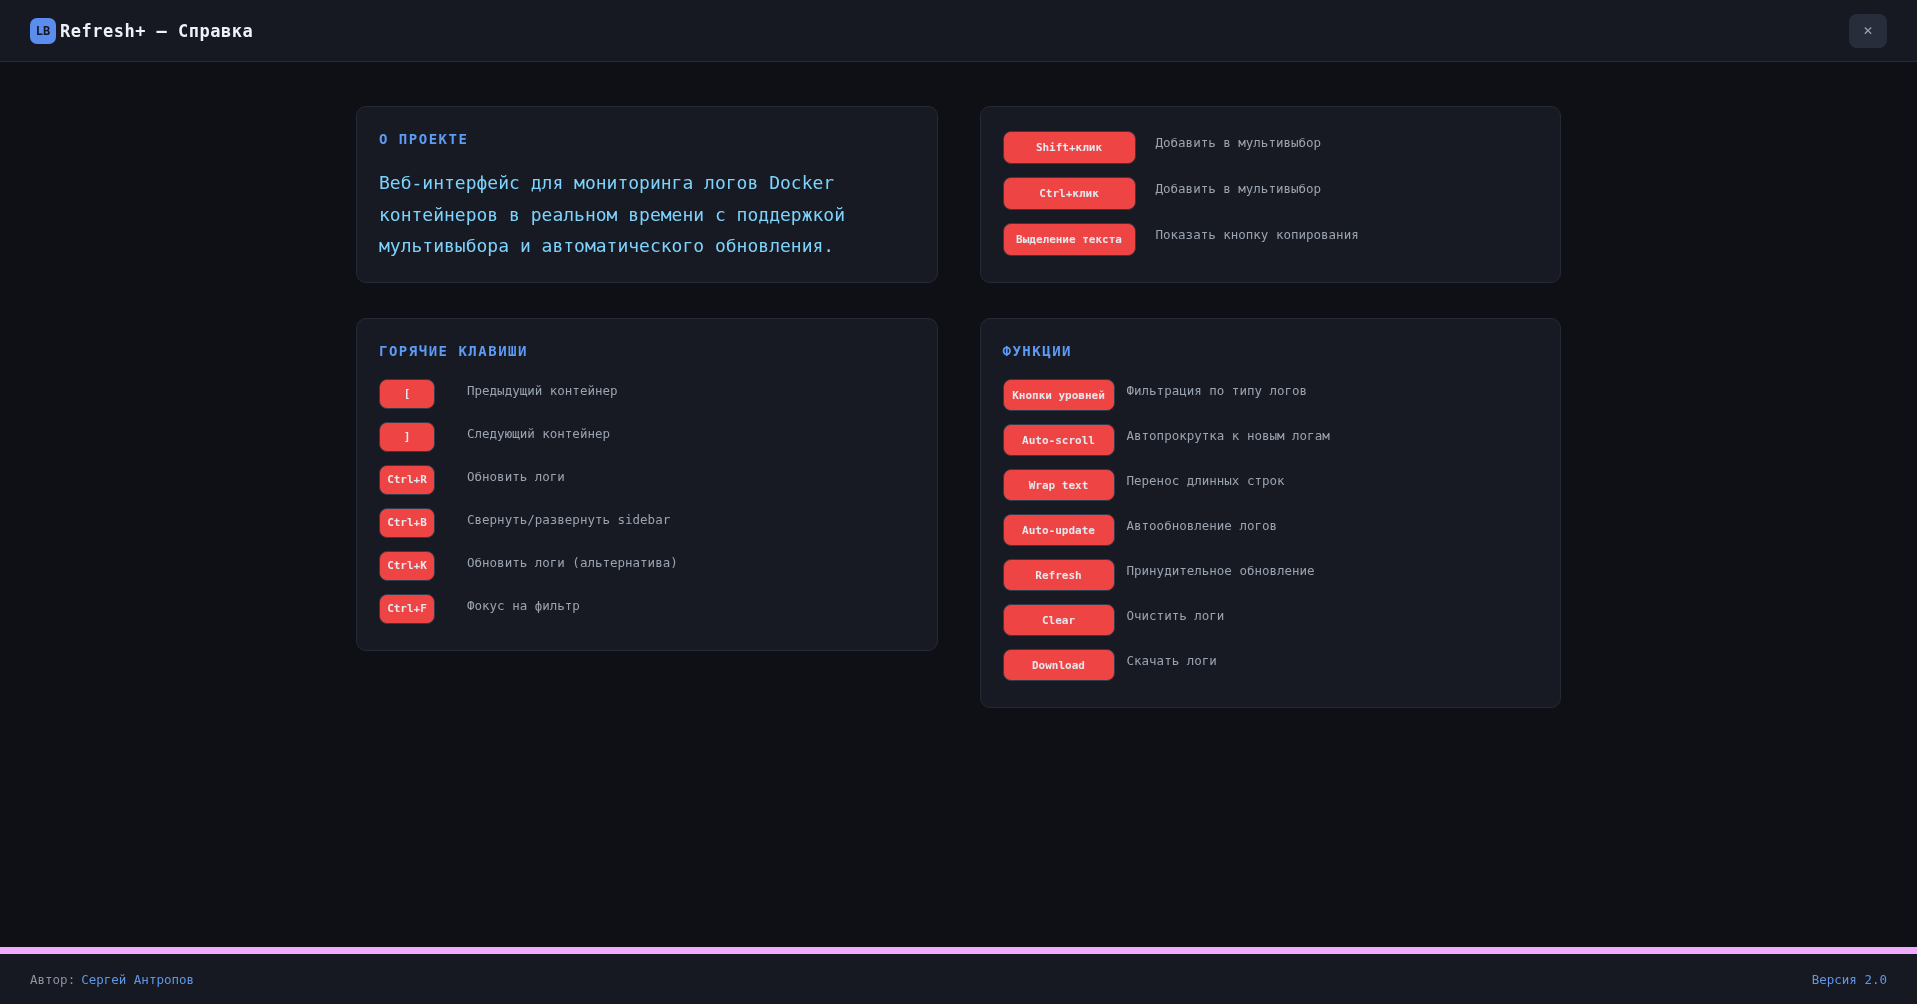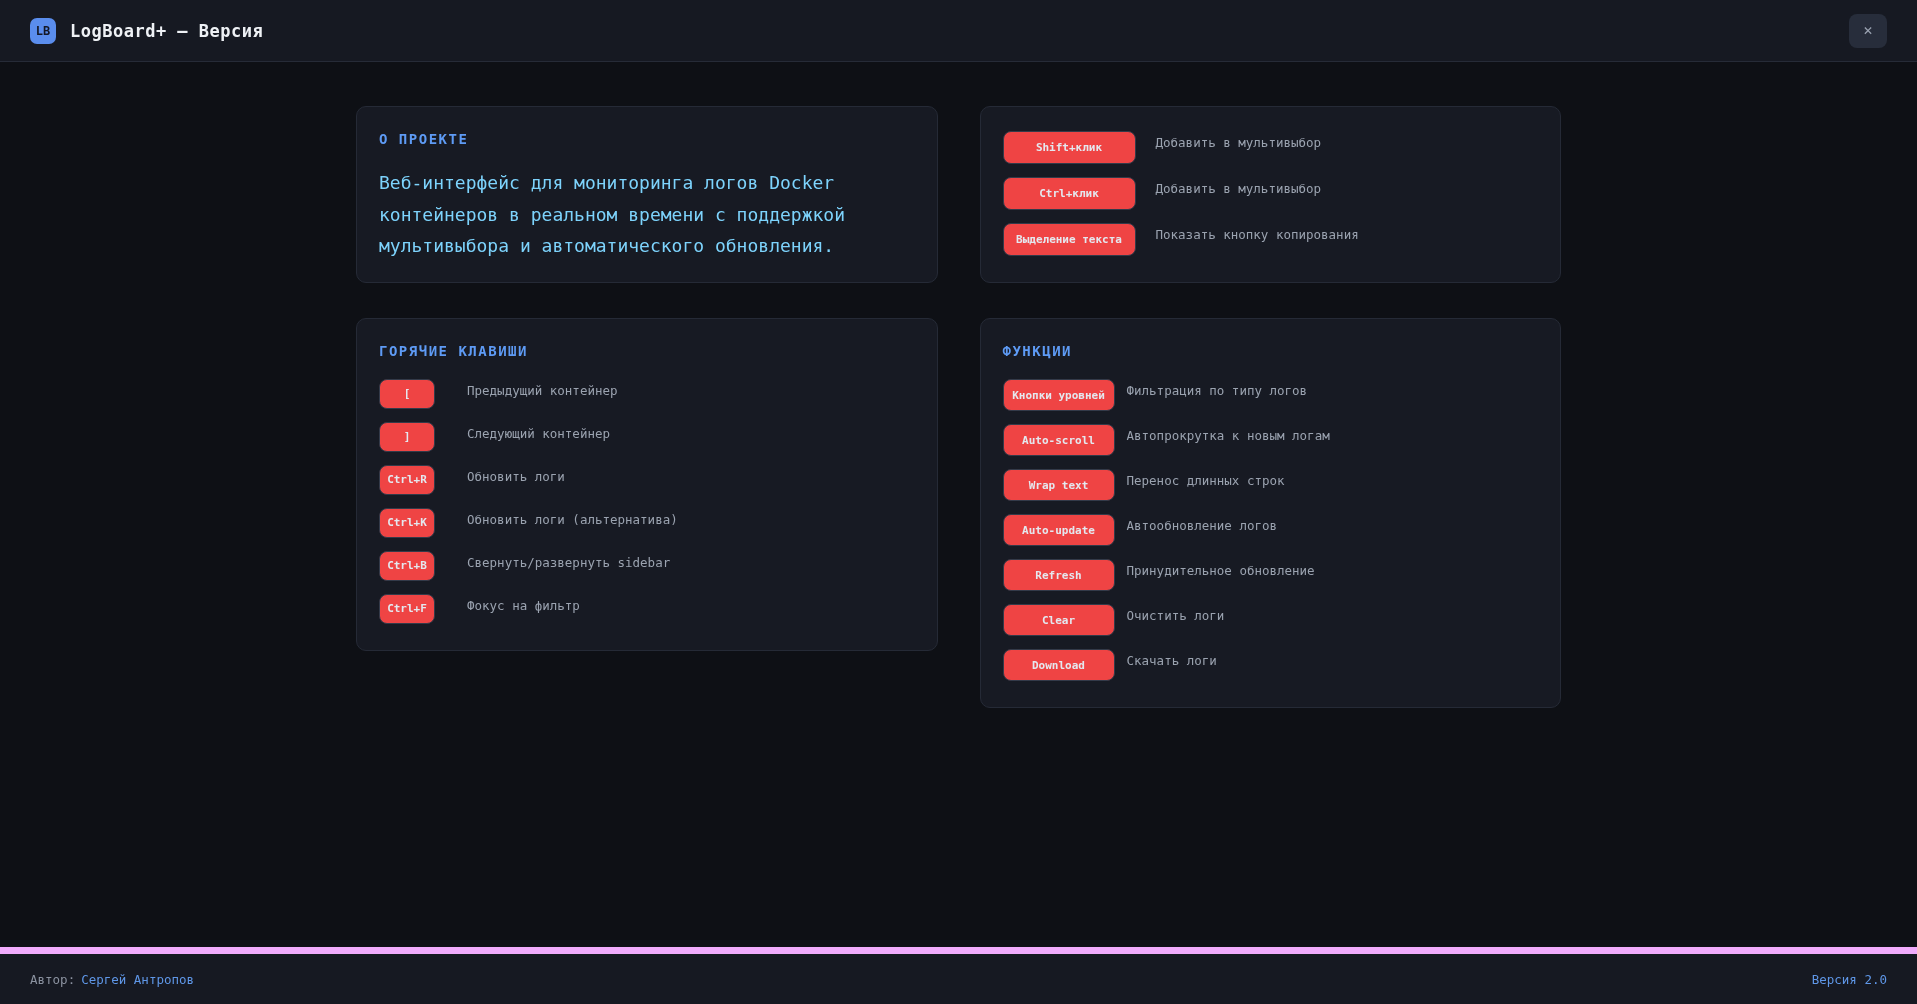--- a/index.html
+++ b/index.html
@@ -28,21 +28,21 @@
     padding: 0 30px;
     flex: 0 0 auto;
   }
   .logo-badge {
     width: 26px; height: 26px;
     background: #5a8ded;
     color: #141826;
     border-radius: 7px;
     display: flex; align-items: center; justify-content: center;
     font-size: 12px; font-weight: bold;
-    margin-right: 14px;
+    margin-right: 4px;
     flex: 0 0 auto;
   }
   .header-title {
     font-size: 17px;
     font-weight: bold;
     color: #eef1f5;
     letter-spacing: 0.5px;
   }
   .header-spacer { flex: 1; }
   .close-btn {
@@ -141,21 +141,21 @@
   }
   .footer-version { color: #5f97e8; }
 </style>
 </head>
 <body>
 
 <div class="app">
 
   <header class="header">
     <div class="logo-badge">LB</div>
-    <div class="header-title">LogBoard+ — Версия</div>
+    <div class="header-title">Refresh+ — Справка</div>
     <div class="header-spacer"></div>
     <button class="close-btn">
       <span>✕</span>
     </button>
   </header>
 
   <main class="main">
 
     <div class="column">
 
@@ -177,27 +177,27 @@
               <span class="kbd">]</span>
               <span class="row-desc">Следующий контейнер</span>
             </div>
 
             <div class="row">
               <span class="kbd">Ctrl+R</span>
               <span class="row-desc">Обновить логи</span>
             </div>
 
             <div class="row">
+              <span class="kbd">Ctrl+B</span>
+              <span class="row-desc">Свернуть/развернуть sidebar</span>
+            </div>
+
+            <div class="row">
               <span class="kbd">Ctrl+K</span>
               <span class="row-desc">Обновить логи (альтернатива)</span>
-            </div>
-
-            <div class="row">
-              <span class="kbd">Ctrl+B</span>
-              <span class="row-desc">Свернуть/развернуть sidebar</span>
             </div>
 
             <div class="row">
               <span class="kbd">Ctrl+F</span>
               <span class="row-desc">Фокус на фильтр</span>
             </div>
           </div>
       </section>
 
     </div>

